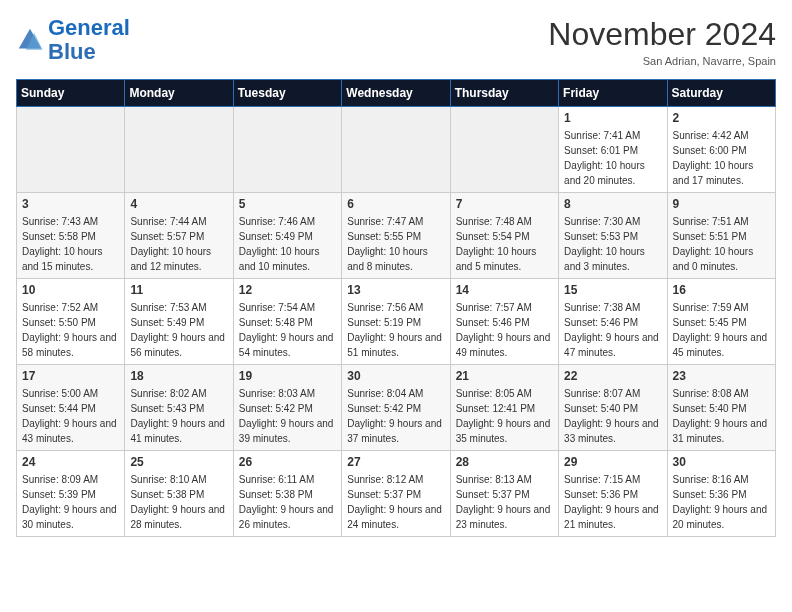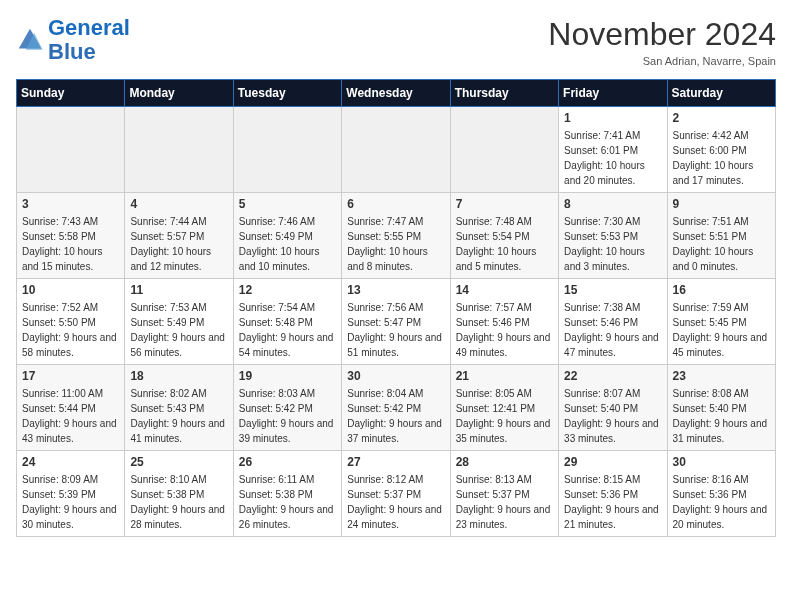--- a/index.html
+++ b/index.html
@@ -199,21 +199,21 @@
         </td>
         <td>
           <div class="day-number">12</div>
           <div class="day-info">Sunrise: 7:54 AM</div>
           <div class="day-info">Sunset: 5:48 PM</div>
           <div class="day-info">Daylight: 9 hours and 54 minutes.</div>
         </td>
         <td>
           <div class="day-number">13</div>
           <div class="day-info">Sunrise: 7:56 AM</div>
-          <div class="day-info">Sunset: 5:47 PM</div>
+          <div class="day-info">Sunset: 5:19 PM</div>
           <div class="day-info">Daylight: 9 hours and 51 minutes.</div>
         </td>
         <td>
           <div class="day-number">14</div>
           <div class="day-info">Sunrise: 7:57 AM</div>
           <div class="day-info">Sunset: 5:46 PM</div>
           <div class="day-info">Daylight: 9 hours and 49 minutes.</div>
         </td>
         <td>
           <div class="day-number">15</div>
@@ -224,21 +224,21 @@
         <td>
           <div class="day-number">16</div>
           <div class="day-info">Sunrise: 7:59 AM</div>
           <div class="day-info">Sunset: 5:45 PM</div>
           <div class="day-info">Daylight: 9 hours and 45 minutes.</div>
         </td>
       </tr>
       <tr>
         <td>
           <div class="day-number">17</div>
-          <div class="day-info">Sunrise: 11:00 AM</div>
+          <div class="day-info">Sunrise: 5:00 AM</div>
           <div class="day-info">Sunset: 5:44 PM</div>
           <div class="day-info">Daylight: 9 hours and 43 minutes.</div>
         </td>
         <td>
           <div class="day-number">18</div>
           <div class="day-info">Sunrise: 8:02 AM</div>
           <div class="day-info">Sunset: 5:43 PM</div>
           <div class="day-info">Daylight: 9 hours and 41 minutes.</div>
         </td>
         <td>
@@ -298,21 +298,21 @@
           <div class="day-info">Daylight: 9 hours and 24 minutes.</div>
         </td>
         <td>
           <div class="day-number">28</div>
           <div class="day-info">Sunrise: 8:13 AM</div>
           <div class="day-info">Sunset: 5:37 PM</div>
           <div class="day-info">Daylight: 9 hours and 23 minutes.</div>
         </td>
         <td>
           <div class="day-number">29</div>
-          <div class="day-info">Sunrise: 8:15 AM</div>
+          <div class="day-info">Sunrise: 7:15 AM</div>
           <div class="day-info">Sunset: 5:36 PM</div>
           <div class="day-info">Daylight: 9 hours and 21 minutes.</div>
         </td>
         <td>
           <div class="day-number">30</div>
           <div class="day-info">Sunrise: 8:16 AM</div>
           <div class="day-info">Sunset: 5:36 PM</div>
           <div class="day-info">Daylight: 9 hours and 20 minutes.</div>
         </td>
       </tr>

